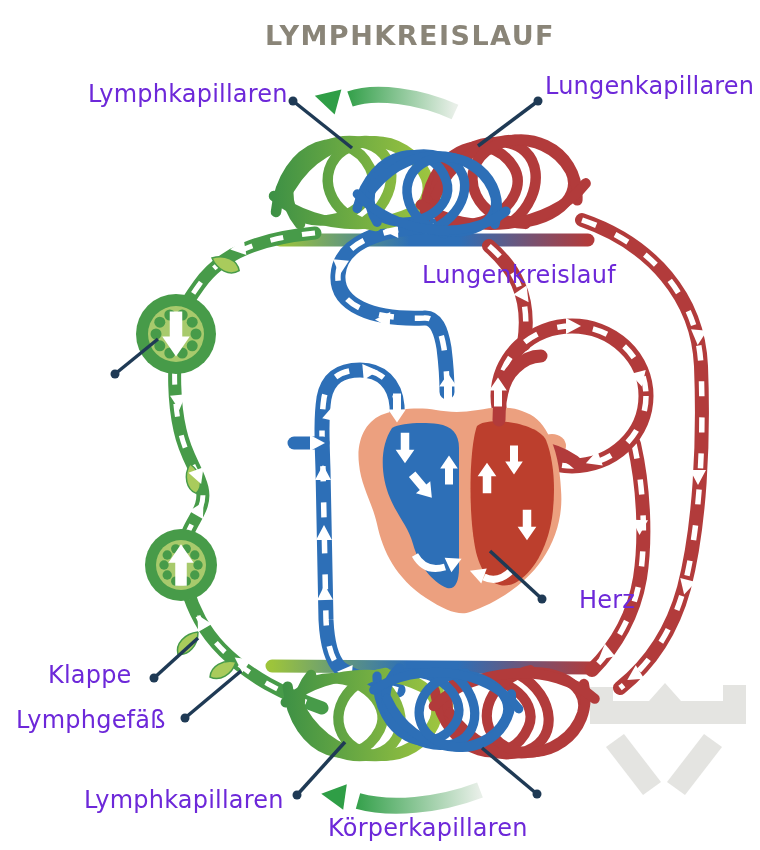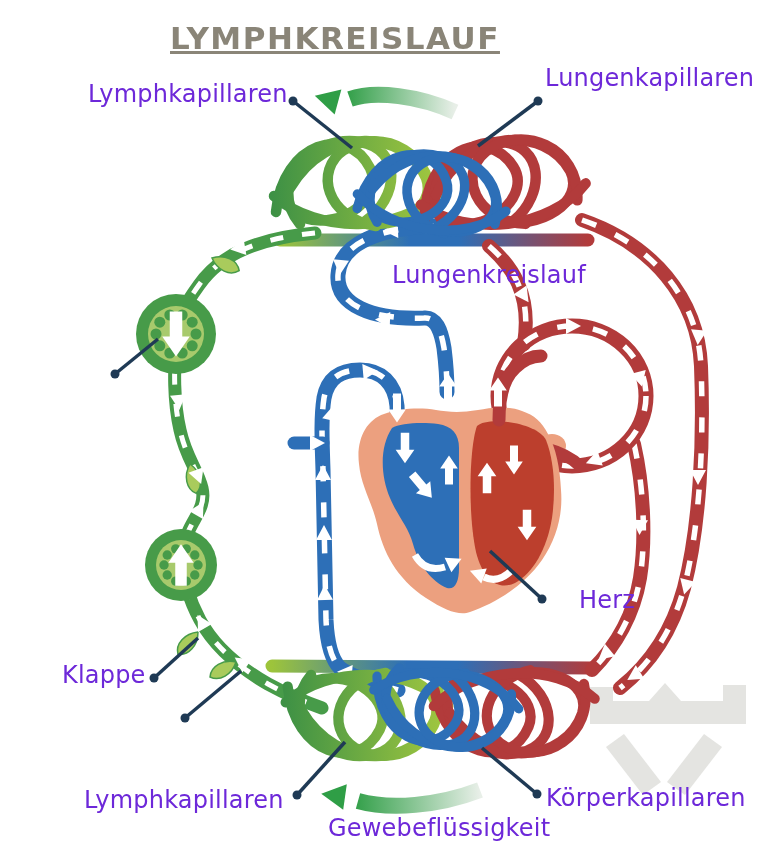--- a/index.html
+++ b/index.html
@@ -1,21 +1,21 @@
 <!DOCTYPE html>
 <html><head>
 <meta charset="utf-8">
 <style>
   html,body{margin:0;padding:0;background:#fff;}
   #stage{position:relative;width:760px;height:850px;background:#ffffff;overflow:hidden;
          font-family:"DejaVu Sans","Liberation Sans",sans-serif;}
   #stage svg{position:absolute;left:0;top:0;}
   .lbl{position:absolute;font-size:24px;color:#6d28d9;white-space:nowrap;letter-spacing:.2px;}
-  .ttl{position:absolute;left:170px;top:20px;width:480px;
-       font-size:31px;font-weight:bold;letter-spacing:1.5px;color:#8a8578;text-decoration:underline;}
+  .ttl{position:absolute;left:170px;top:20px;width:480px;text-align:center;
+       font-size:27px;font-weight:bold;letter-spacing:1.5px;color:#8a8578;}
   .v{fill:none;stroke-linecap:round;}
   .dash{fill:none;stroke:#fff;stroke-width:5.5;stroke-dasharray:15 21;stroke-linecap:butt;}
   .dashc{fill:none;stroke:#fff;stroke-width:5;stroke-dasharray:13 19;stroke-linecap:butt;}
   .ldr{stroke:#1f3a55;stroke-width:3.5;}
   .ldot{fill:#1f3a55;}
 </style>
 </head>
 <body>
 
 <div id="stage">
@@ -228,20 +228,20 @@
         <circle class="ldot" cx="185" cy="718" r="4.5"></circle>
     <line class="ldr" x1="297" y1="795" x2="345" y2="742"></line>
         <circle class="ldot" cx="297" cy="795" r="4.5"></circle>
     <line class="ldr" x1="537" y1="794" x2="482" y2="748"></line>
         <circle class="ldot" cx="537" cy="794" r="4.5"></circle>
   </g>
 </svg>
 
   <div class="ttl">LYMPHKREISLAUF</div>
   <div class="lbl" style="left:88px;top:80px">Lymphkapillaren</div>
-  <div class="lbl" style="left:545px;top:64px">Lungenkapillaren</div>
-  <div class="lbl" style="left:392px;top:261px">Lungenkreislauf</div>
+  <div class="lbl" style="left:545px;top:72px">Lungenkapillaren</div>
+  <div class="lbl" style="left:422px;top:261px">Lungenkreislauf</div>
   <div class="lbl" style="left:579px;top:586px">Herz</div>
-  <div class="lbl" style="left:62px;top:661px">Klappe</div>
+  <div class="lbl" style="left:48px;top:661px">Klappe</div>
+  <div class="lbl" style="left:16px;top:706px">Lymphgefäß</div>
   <div class="lbl" style="left:84px;top:786px">Lymphkapillaren</div>
-  <div class="lbl" style="left:546px;top:784px">Körperkapillaren</div>
-  <div class="lbl" style="left:328px;top:814px">Gewebeflüssigkeit</div>
+  <div class="lbl" style="left:328px;top:814px">Körperkapillaren</div>
 </div>
 
 </body></html>

